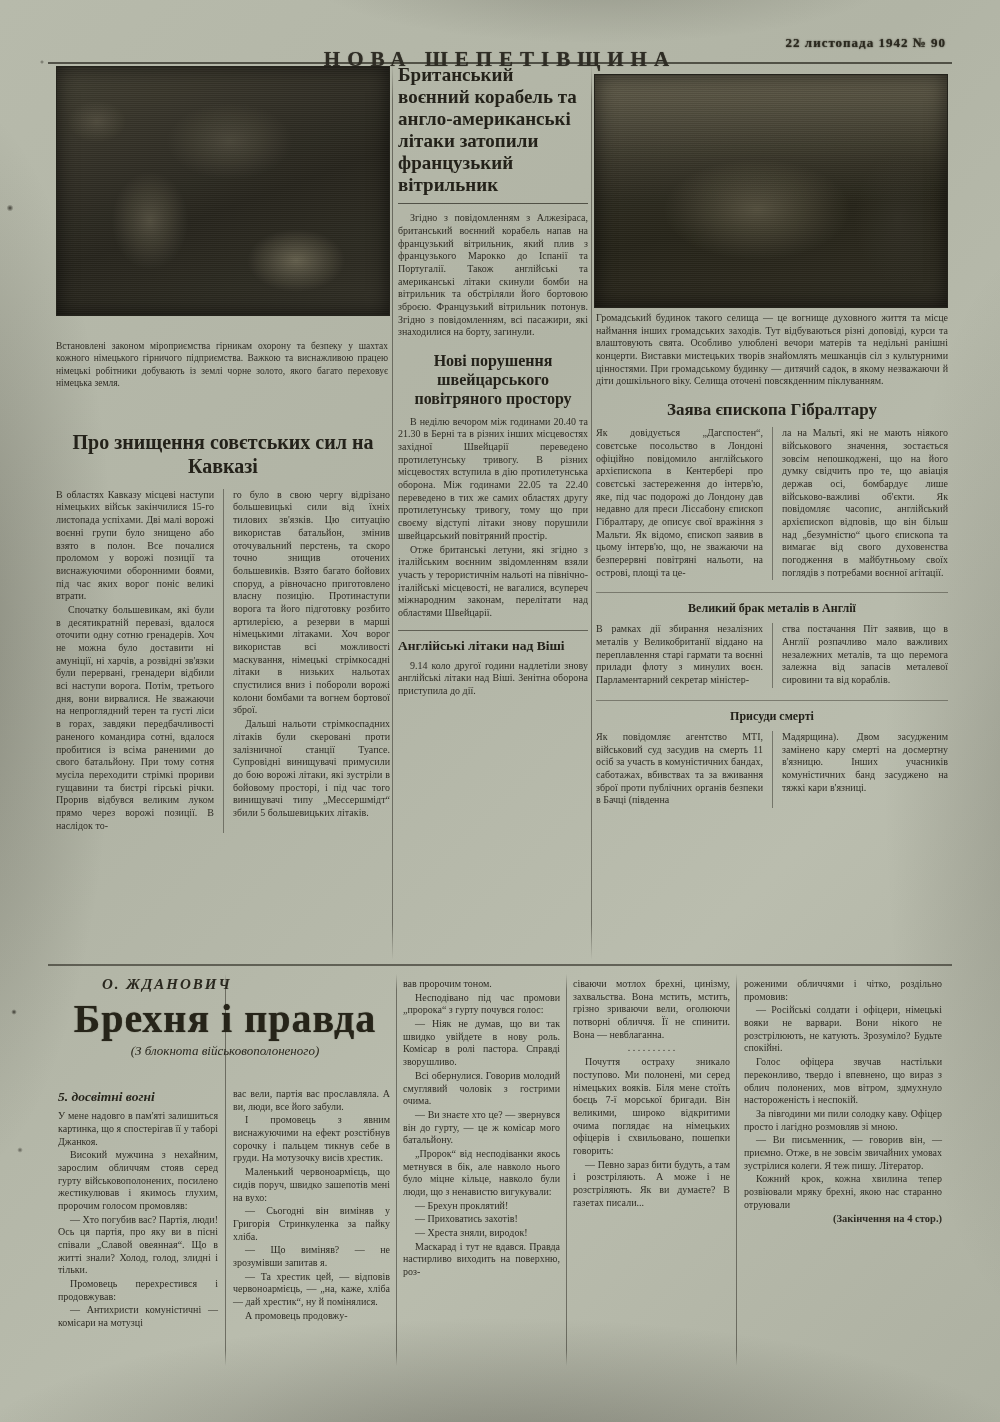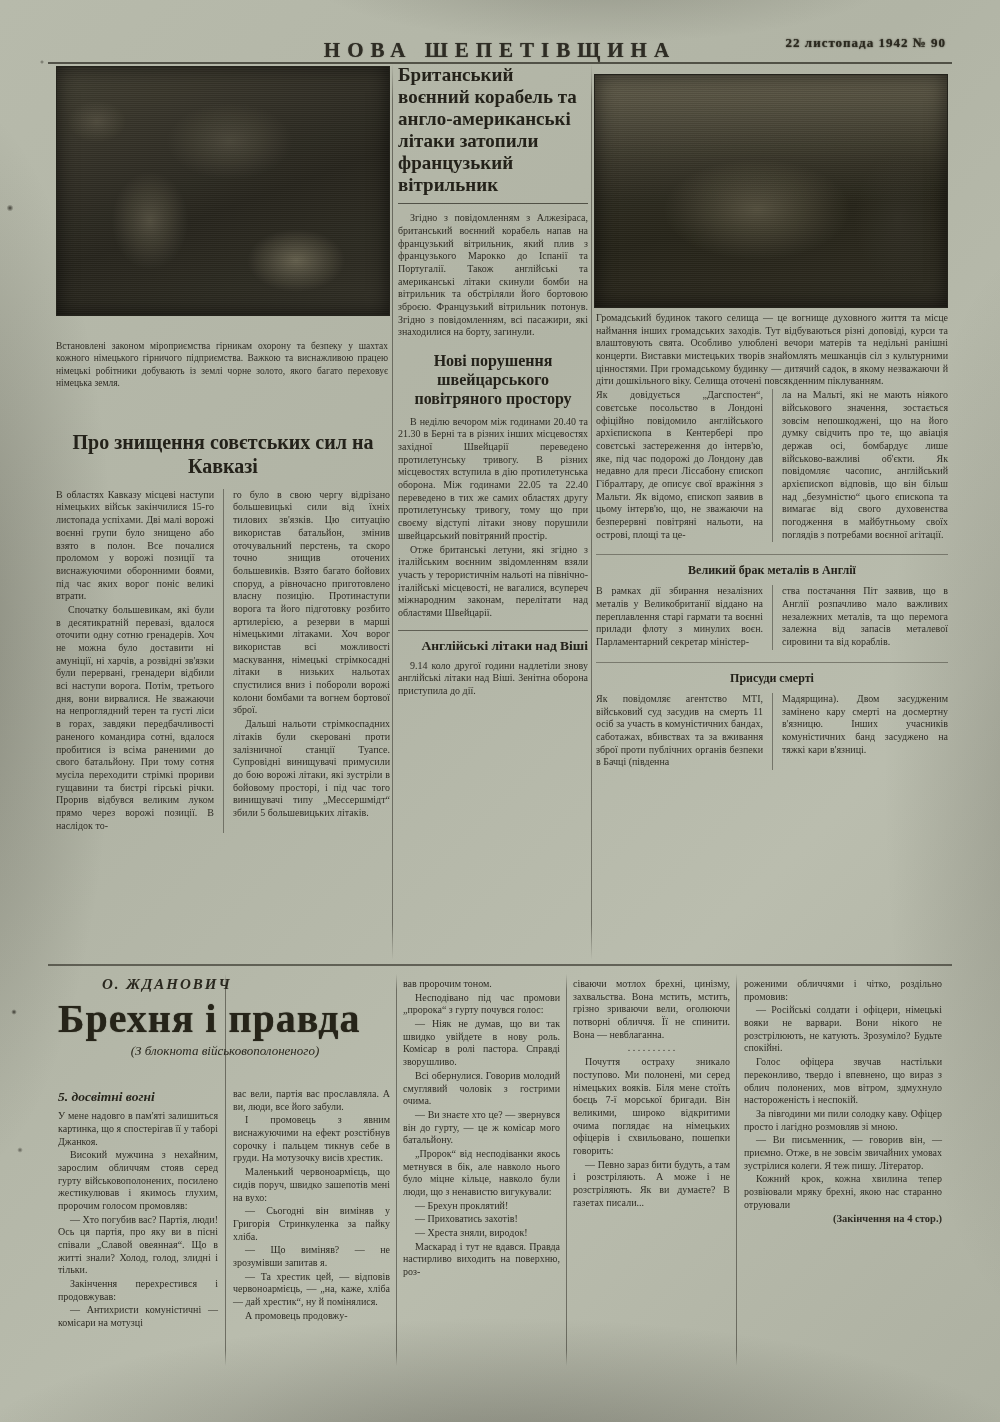--- a/index.html
+++ b/index.html
@@ -12,21 +12,21 @@
       radial-gradient(circle 3px at 42px 62px, rgba(35,33,26,.55), rgba(35,33,26,0) 70%),
       radial-gradient(circle 4px at 20px 1150px, rgba(35,33,26,.6), rgba(35,33,26,0) 70%),
       radial-gradient(ellipse 900px 260px at 50% 104%, rgba(30,28,22,.38), rgba(30,28,22,0) 62%),
       radial-gradient(ellipse 260px 900px at -4% 45%, rgba(40,38,30,.30), rgba(40,38,30,0) 60%),
       radial-gradient(ellipse 260px 900px at 104% 55%, rgba(40,38,30,.20), rgba(40,38,30,0) 60%),
       radial-gradient(ellipse 500px 120px at 60% -2%, rgba(40,38,30,.22), rgba(40,38,30,0) 60%),
       linear-gradient(135deg,#b7baab 0%,#b1b4a5 38%,#babdae 68%,#adb0a1 100%);
   }
   .masthead{position:absolute;left:48px;right:48px;top:26px;height:36px;
     border-bottom:2px solid rgba(40,38,30,.7);}
-  .mast-title{position:absolute;left:0;right:0;top:12px;text-align:center;font-weight:bold;
+  .mast-title{position:absolute;left:0;right:0;top:21px;text-align:center;font-weight:bold;
     font-size:21px;letter-spacing:7px;color:#2e2c24;text-shadow:0 0 1px rgba(46,44,36,.75);}
   .mast-issue{position:absolute;right:6px;top:9px;font-weight:bold;font-size:13px;
     letter-spacing:1px;color:#2b291f;text-shadow:0 0 1.6px rgba(43,41,31,.95);}
 
   .photo{position:absolute;border:1px solid #23221b;box-shadow:inset 0 0 20px rgba(0,0,0,.6);}
   .photo-left{left:56px;top:66px;width:332px;height:248px;
     background:
       repeating-linear-gradient(0deg, rgba(255,255,255,.035) 0 1px, rgba(0,0,0,.06) 1px 2px),
       radial-gradient(ellipse 70px 45px at 72% 78%, rgba(168,160,130,.45), transparent 70%),
       radial-gradient(ellipse 55px 70px at 28% 62%, rgba(140,133,108,.40), transparent 70%),
@@ -46,42 +46,42 @@
   .bt p.noind{text-indent:0;}
   .cap{font-size:9.5px;line-height:1.3;text-align:justify;color:#2e2c24;}
 
   .cap-left{position:absolute;left:56px;top:340px;width:332px;}
 
   .mid-col{position:absolute;left:398px;top:64px;width:190px;}
   .h-ship{font-size:19px;font-weight:bold;line-height:1.16;color:#24221a;
     border-bottom:1px solid rgba(40,38,30,.7);padding-bottom:7px;margin:0 0 8px;}
   .h-swiss{font-size:16px;font-weight:bold;line-height:1.2;text-align:center;color:#24221a;
     margin:12px 0 7px;}
-  .h-vichy{font-size:13.5px;font-weight:bold;text-align:right;color:#24221a;
+  .h-vichy{font-size:13.5px;font-weight:bold;text-align:left;color:#24221a;
     border-top:1px solid rgba(40,38,30,.6);margin:10px 0 6px;padding-top:7px;}
 
   .cauc{position:absolute;left:56px;top:430px;width:334px;}
   .h-cauc{font-size:20px;font-weight:bold;line-height:1.22;text-align:center;color:#24221a;margin:0 0 10px;}
   .tworow{display:flex;}
   .tworow .c1{width:50%;box-sizing:border-box;padding-right:9px;}
   .tworow .c2{width:50%;box-sizing:border-box;padding-left:9px;border-left:1px solid rgba(48,46,38,.5);}
 
   .right-col{position:absolute;left:596px;top:312px;width:352px;}
   .h-right{font-size:17px;font-weight:bold;text-align:center;color:#24221a;margin:12px 0 7px;}
   .h-right2{font-size:12px;font-weight:bold;text-align:center;color:#24221a;margin:12px 0 7px;
     border-top:1px solid rgba(48,46,38,.45);padding-top:8px;}
 
   .vr{position:absolute;width:1px;
     background:linear-gradient(rgba(48,46,38,0), rgba(48,46,38,.55) 4%, rgba(48,46,38,.55) 96%, rgba(48,46,38,0));}
   .hr-main{position:absolute;left:48px;right:48px;top:964px;height:2px;background:rgba(40,38,30,.6);}
 
   .f-head{position:absolute;left:58px;top:976px;width:334px;}
   .f-byline{font-size:15px;font-weight:bold;font-style:italic;letter-spacing:2px;color:#2a281f;
     padding-left:44px;margin:0 0 6px;}
-  .f-title{font-size:40px;font-weight:bold;letter-spacing:1px;line-height:1;
+  .f-title{font-size:40px;font-weight:bold;letter-spacing:1px;text-align:center;line-height:1;
     color:#262419;text-shadow:0 0 1px rgba(38,36,25,.85);margin:0;}
   .f-sub{font-size:13px;font-style:italic;text-align:center;margin:4px 0 0;color:#2a281f;}
   .f-section{font-size:13.5px;font-weight:bold;font-style:italic;color:#27251c;margin:0 0 5px;}
   .f-cont{font-weight:bold;text-align:right;font-size:10.5px;margin-top:7px;text-indent:0;}
 
   .fcol{position:absolute;}
   .fcol1{left:58px;top:1088px;width:160px;}
   .fcol2{left:233px;top:1088px;width:157px;}
   .fcol3{left:403px;top:978px;width:157px;}
   .fcol4{left:573px;top:978px;width:157px;}
@@ -130,20 +130,21 @@
         <p>Дальші нальоти стрімкоспадних літаків були скеровані проти залізничної станції Туапсе. Супровідні винищувачі примусили до бою ворожі літаки, які зустріли в бойовому просторі, і під час того винищувачі типу „Мессершмідт“ збили 5 большевицьких літаків.</p>
       </div>
     </div>
   </div>
 
   <div class="right-col">
     <div class="bt">
       <p class="noind">Громадський будинок такого селища — це вогнище духовного життя та місце наймання інших громадських заходів. Тут відбуваються різні доповіді, курси та влаштовують свята. Особливо улюблені вечори матерів та недільні ранішні концерти. Виставки мистецьких творів знайомлять мешканців сіл з культурними цінностями. При громадському будинку — дитячий садок, в якому незважаючи й діти дошкільного віку. Селища оточені повсякденним піклуванням.</p>
     </div>
 
+    <h3 class="h-right">Заява єпископа Гібралтару</h3>
     <div class="tworow">
       <div class="c1 bt">
         <p class="noind">Як довідується „Дагспостен“, совєтське посольство в Лондоні офіційно повідомило англійського архієпископа в Кентербері про совєтські застереження до інтерв'ю, яке, під час подорожі до Лондону дав недавно для преси Ліссабону єпископ Гібралтару, де описує свої вражіння з Мальти. Як відомо, єпископ заявив в цьому інтерв'ю, що, не зважаючи на безперервні повітряні нальоти, на острові, площі та це-</p>
       </div>
       <div class="c2 bt">
         <p class="noind">ла на Мальті, які не мають ніякого військового значення, зостається зовсім непошкоджені, що на його думку свідчить про те, що авіація держав осі, бомбардує лише військово-важливі об'єкти. Як повідомляє часопис, англійський архієпископ відповів, що він більш над „безумністю“ цього єпископа та вимагає від свого духовенства погодження в майбутньому своїх поглядів з потребами воєнної агітації.</p>
       </div>
     </div>
 
     <h3 class="h-right2">Великий брак металів в Англії</h3>
@@ -179,21 +180,21 @@
     <div class="f-byline">О. ЖДАНОВИЧ</div>
     <h1 class="f-title">Брехня і правда</h1>
     <div class="f-sub">(З блокнота військовополоненого)</div>
   </div>
 
   <div class="fcol fcol1 bt">
     <div class="f-section">5. досвітні вогні</div>
     <p class="noind">У мене надовго в пам'яті залишиться картинка, що я спостерігав її у таборі Джанкоя.</p>
     <p>Високий мужчина з нехайним, зарослим обличчям стояв серед гурту військовополонених, посилено жестикулював і якимось глухим, пророчим голосом промовляв:</p>
     <p>— Хто погубив вас? Партія, люди! Ось ця партія, про яку ви в пісні співали „Славой овеянная“. Що в житті знали? Холод, голод, злидні і тільки.</p>
-    <p>Закінчення перехрестився і продовжував:</p>
+    <p>Промовець перехрестився і продовжував:</p>
     <p>— Антихристи комуністичні — комісари на мотузці</p>
   </div>
 
   <div class="fcol fcol2 bt">
     <p class="noind">вас вели, партія вас прославляла. А ви, люди, все його забули.</p>
     <p>І промовець з явним виснажуючими на ефект розстібнув сорочку і пальцем тикнув себе в груди. На мотузочку висів хрестик.</p>
     <p>Маленький червоноармієць, що сидів поруч, швидко зашепотів мені на вухо:</p>
     <p>— Сьогодні він виміняв у Григорія Стринкуленка за пайку хліба.</p>
     <p>— Що виміняв? — не зрозумівши запитав я.</p>
     <p>— Та хрестик цей, — відповів червоноармієць, — „на, каже, хліба — дай хрестик“, ну й помінялися.</p>

